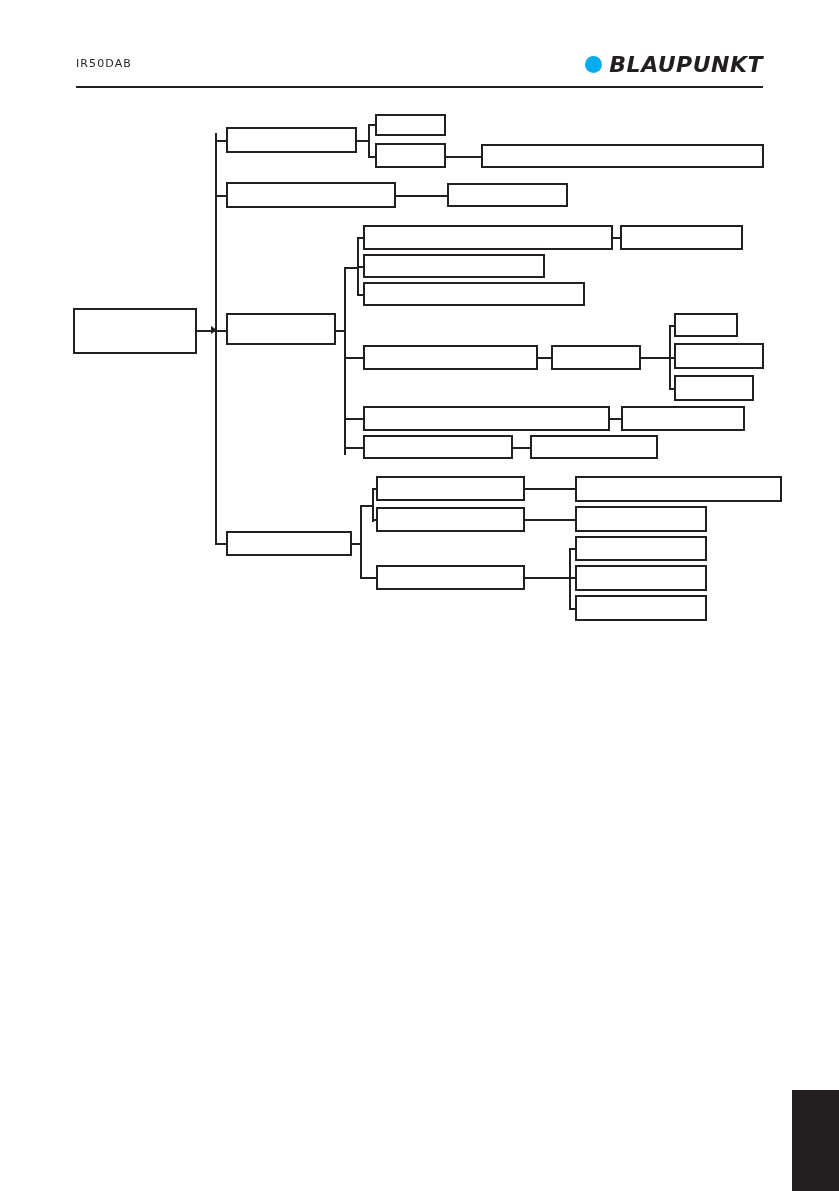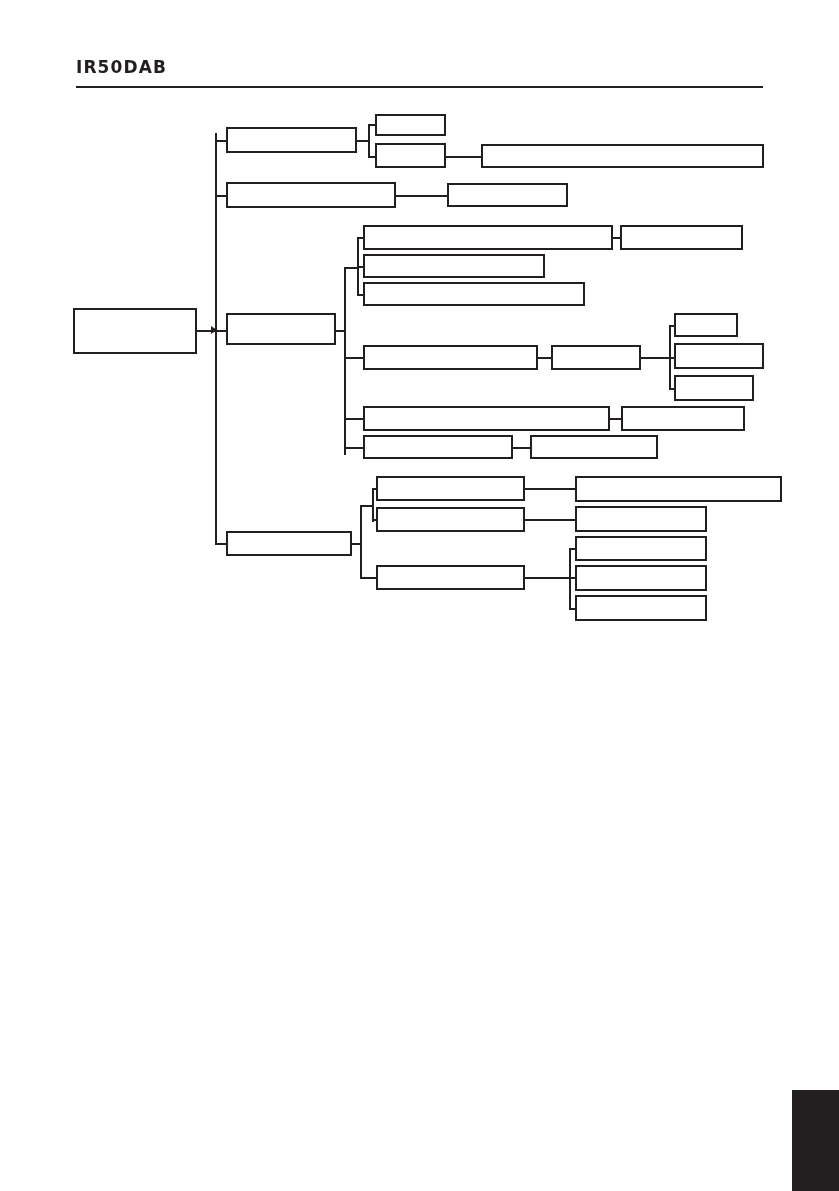--- a/index.html
+++ b/index.html
@@ -20,22 +20,22 @@
 
   
   #header {
     position: absolute;
     left: 0; top: 0;
     width: 839px; height: 100px;
   }
   #model-code {
     position: absolute;
     left: 76px; top: 57px;
-    font-size: 17px;
-    font-weight: bold;
+    font-size: 11px;
+    font-weight: normal;
     letter-spacing: 1.1px;
     color: #231f20;
     font-family: "DejaVu Sans", sans-serif;
   }
   #brand-logo {
     position: absolute;
     right: 76px; top: 52px;
     display: flex;
     align-items: center;
     gap: 7px;
@@ -105,20 +105,24 @@
   }
 </style>
 </head>
 <body>
 
 <div id="page">
 
   <div id="header">
     <div id="model-code">IR50DAB</div>
 
+    <div id="brand-logo">
+      <span id="brand-dot"></span>
+      <span id="brand-name">BLAUPUNKT</span>
+    </div>
 
     <div id="header-rule"></div>
   </div>
 
   <div id="diagram">
 
     <div class="node root" style="left:73px; top:308px; width:124px; height:46px;"></div>
 
     <div class="conn h" style="left:197px; top:330px; width:20px;"></div>
     <div class="arrow" style="left:211px; top:326px;"></div>

